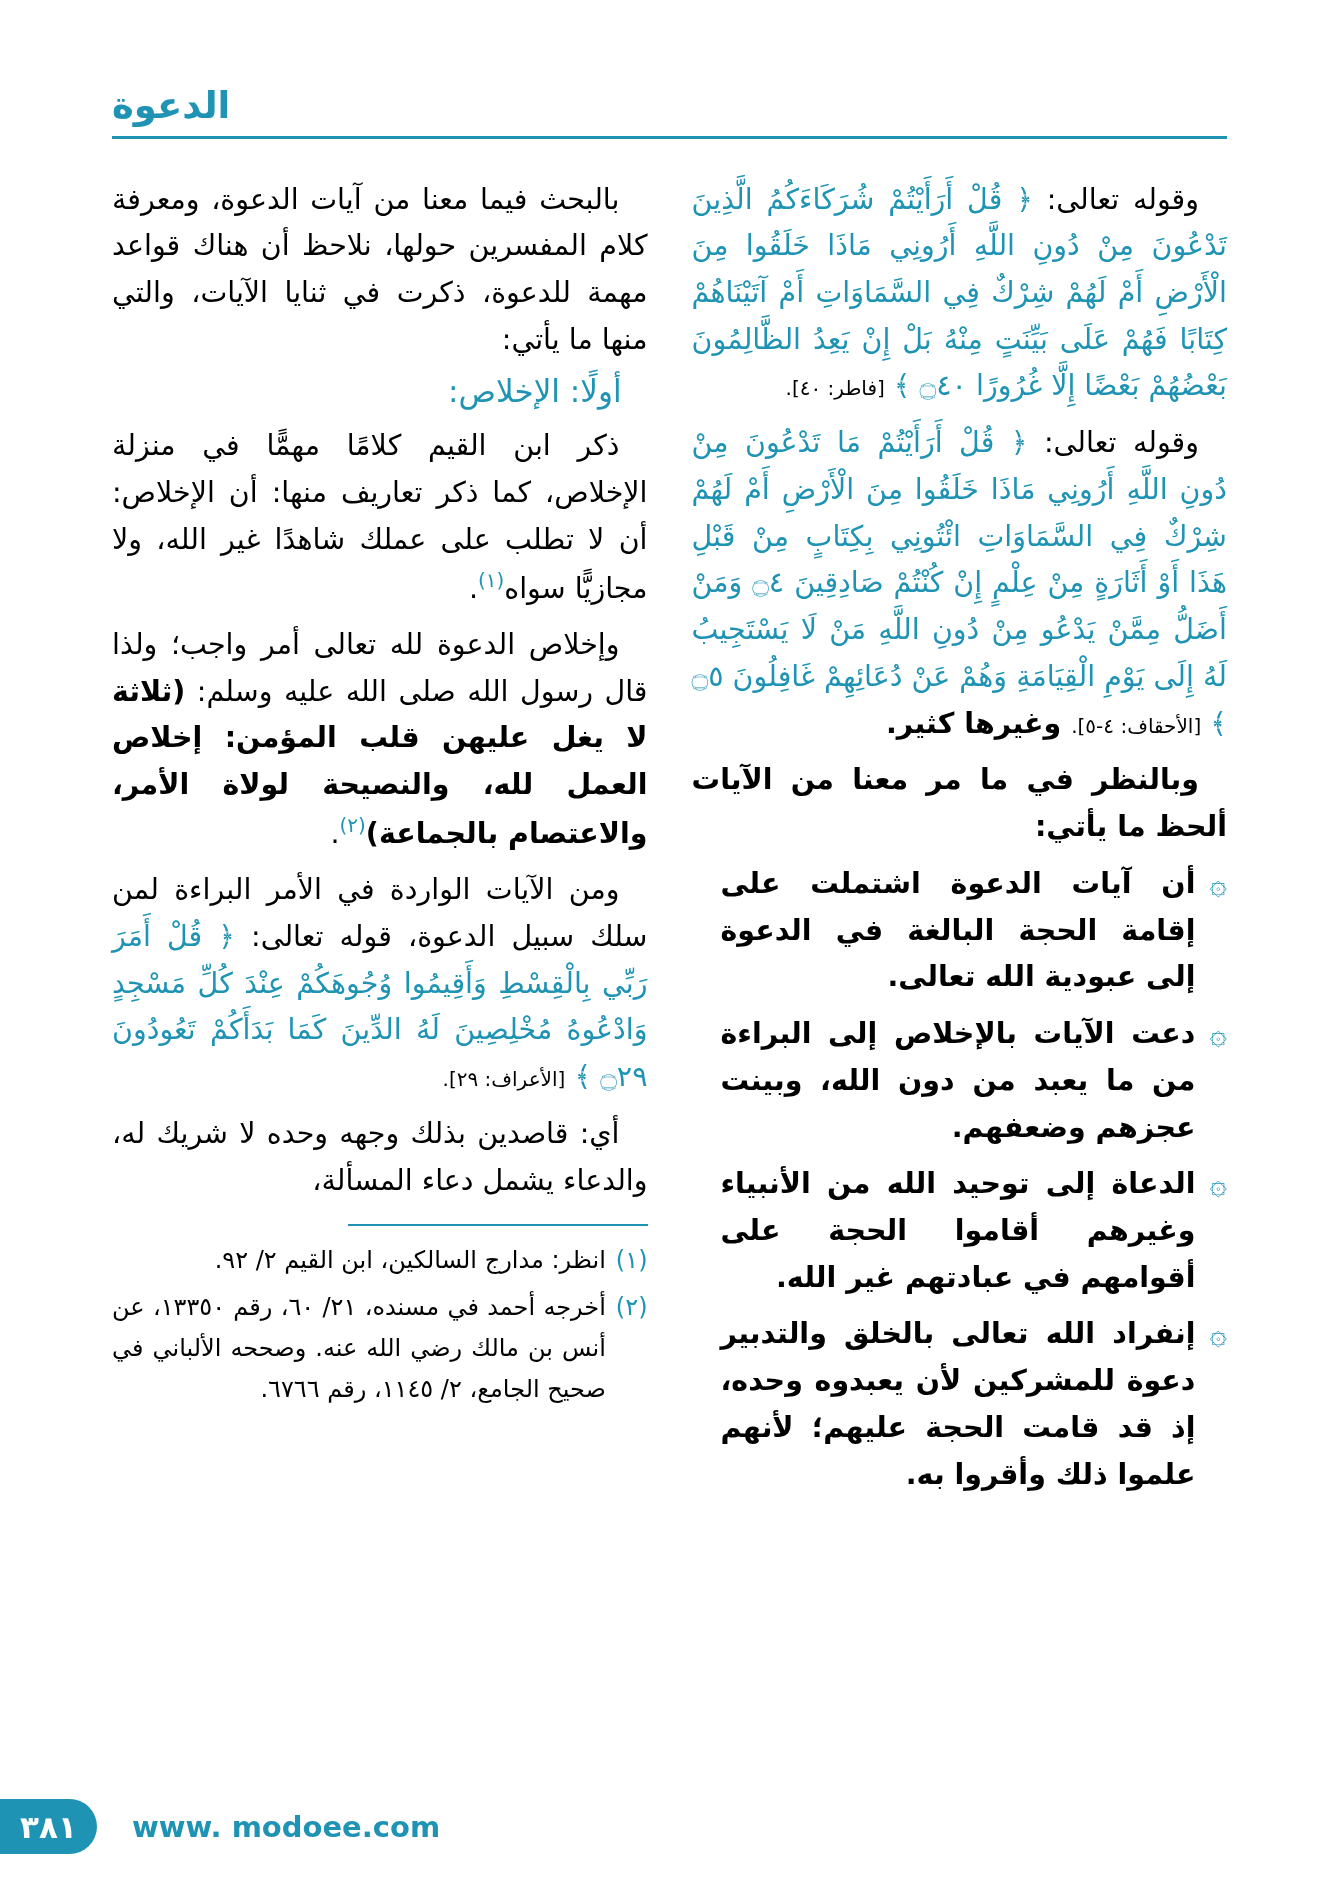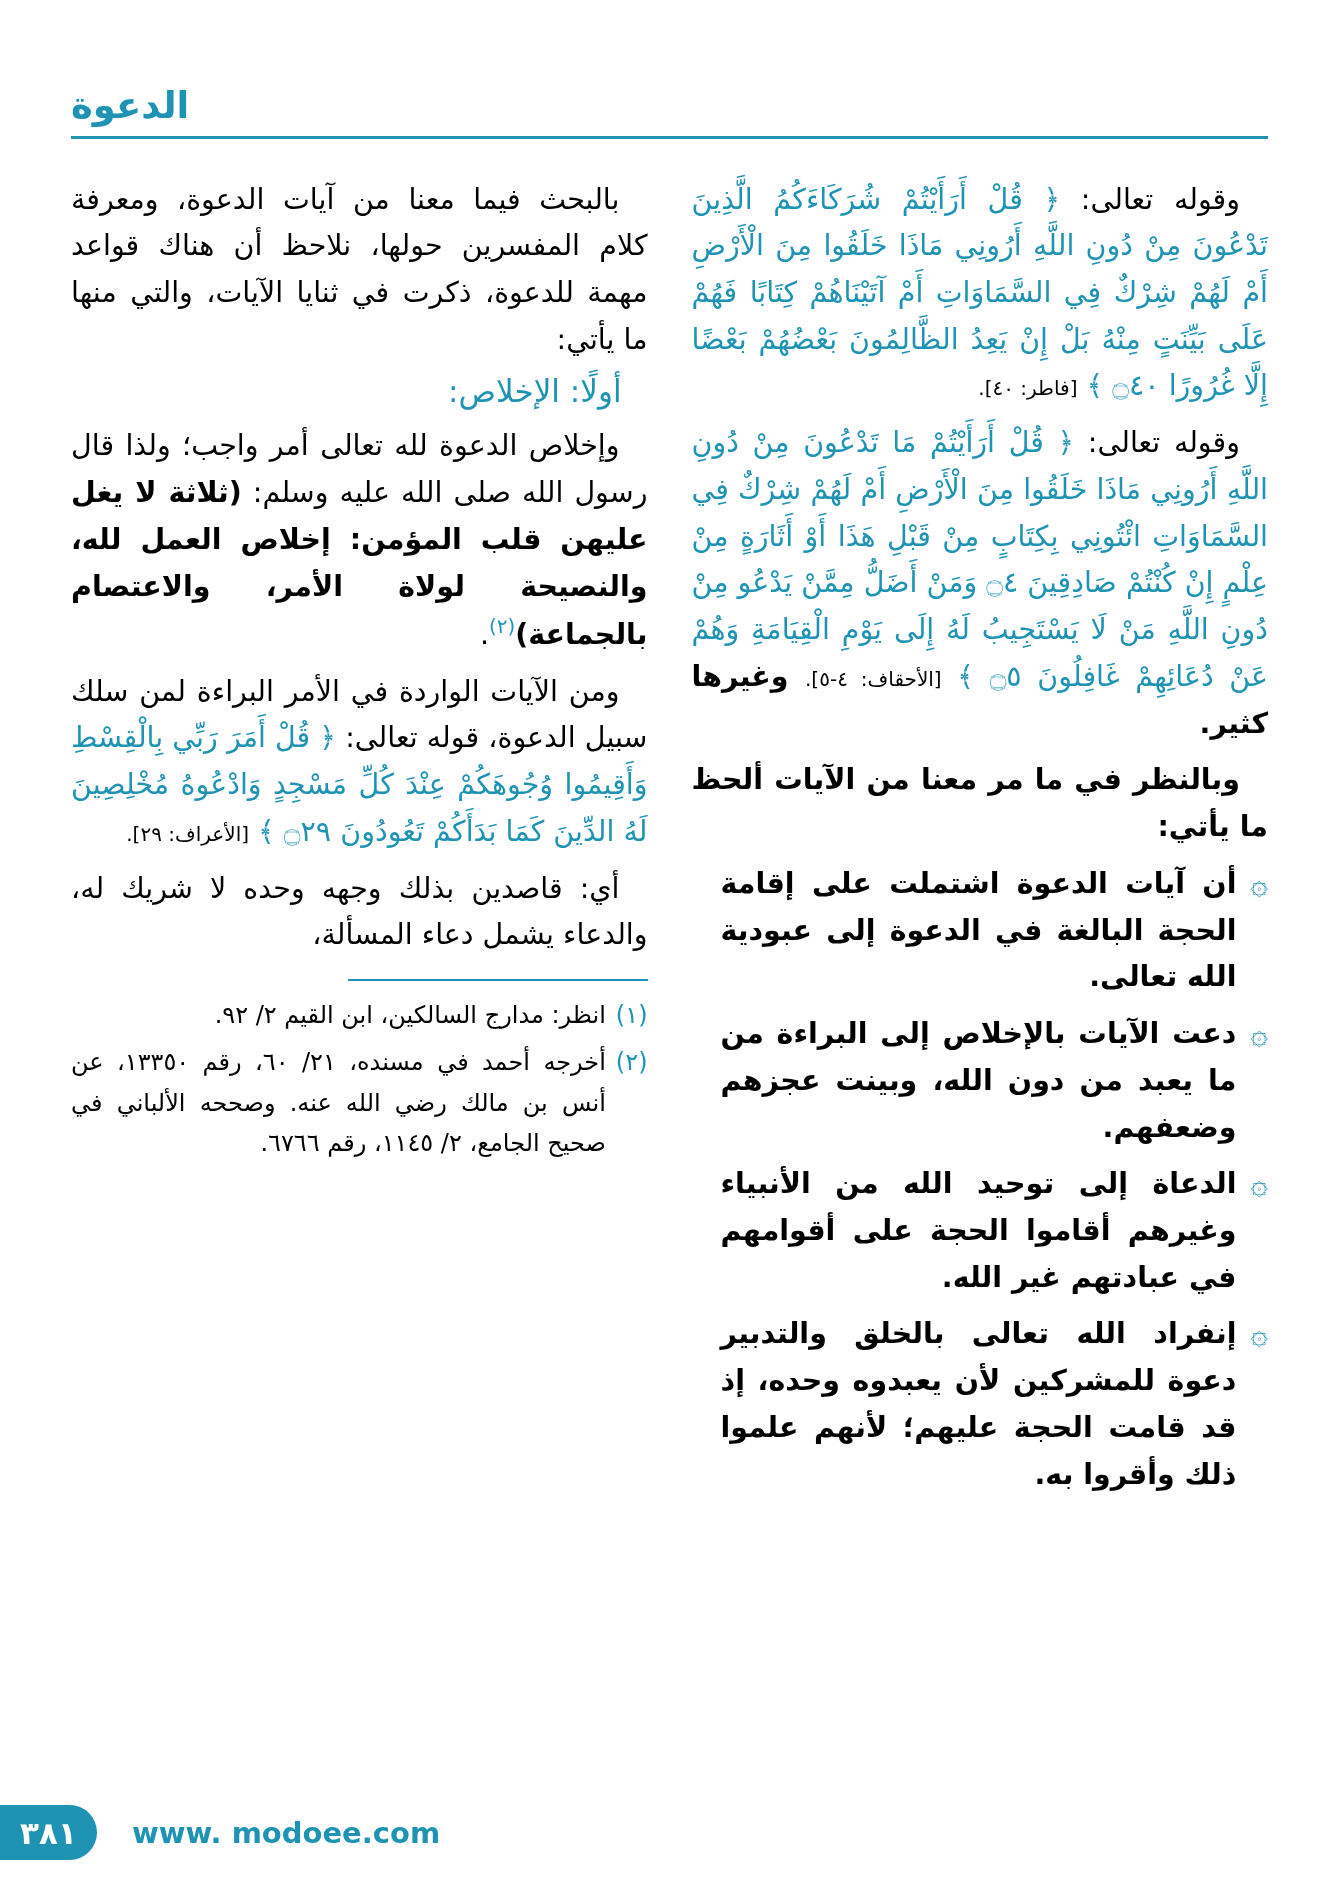--- a/index.html
+++ b/index.html
@@ -5,21 +5,21 @@
   :root { --accent:#1e93b4; }
   * { box-sizing:border-box; }
   html,body { margin:0; padding:0; }
   body {
     width:1339px; height:1890px;
     background:#ffffff; color:#000;
     position:relative; overflow:hidden;
     direction:rtl;
     font-family:"DejaVu Sans","Liberation Sans",sans-serif;
   }
-  .page { padding:85px 71px 0; }
+  .page { padding:85px 112px 0; }
 
   
   .header-title { text-align:left; color:var(--accent); font-size:37px; font-weight:bold; line-height:1.15; }
   .header-rule { height:3px; background:var(--accent); margin-top:8px; }
 
   
   .columns { display:flex; gap:44px; margin-top:38px; align-items:flex-start; }
   .col { flex:1; min-width:0; }
 
   
@@ -43,21 +43,21 @@
   .bullet-text { flex:1; font-size:28.5px; line-height:1.64; text-align:justify; font-weight:bold;margin-left:29px; }
 
   
   .footnotes { margin-top:20px; }
   .footnote-rule { height:2px; background:var(--accent); width:300px; margin-bottom:14px; }
   .footnote { display:flex; gap:10px; font-size:24px; line-height:1.7; margin-bottom:6px; }
   .fn-marker { color:var(--accent); flex:0 0 auto; }
   .fn-text { flex:1; text-align:justify; }
 
   
-  .footer { position:absolute; left:0; bottom:30px; width:100%; direction:ltr; display:flex; align-items:center; }
+  .footer { position:absolute; left:0; bottom:36px; width:100%; direction:ltr; display:flex; align-items:center; }
   .page-pill {
     background:var(--accent); color:#fff;
     width:97px; height:55px; border-radius:0 28px 28px 0;
     display:flex; align-items:center; justify-content:center;
     font-size:31px; font-weight:bold;
   }
   .site { color:var(--accent); font-size:29px; font-weight:bold; margin-left:35px; }
 </style>
 </head>
 <body>
@@ -98,20 +98,21 @@
 
     </section>
 
     <section class="col">
 
 
       <p class="para">بالبحث فيما معنا من آيات الدعوة، ومعرفة كلام المفسرين حولها، نلاحظ أن هناك قواعد مهمة للدعوة، ذكرت في ثنايا الآيات، والتي منها ما يأتي:</p>
 
       <h3 class="subheading">أولًا: الإخلاص:</h3>
 
+      <p class="para"><span>ذكر ابن القيم كلامًا مهمًّا في منزلة الإخلاص، كما ذكر تعاريف منها: أن الإخلاص: أن لا تطلب على عملك شاهدًا غير الله، ولا مجازيًّا سواه</span><span class="fn-sup">(١)</span><span>.</span></p>
 
       <p class="para"><span>وإخلاص الدعوة لله تعالى أمر واجب؛ ولذا قال رسول الله صلى الله عليه وسلم: </span><span class="strong">(ثلاثة لا يغل عليهن قلب المؤمن: إخلاص العمل لله، والنصيحة لولاة الأمر، والاعتصام بالجماعة)</span><span class="fn-sup">(٢)</span><span>.</span></p>
 
       <p class="para"><span>ومن الآيات الواردة في الأمر البراءة لمن سلك سبيل الدعوة، قوله تعالى: </span><span class="quran">﴿ قُلْ أَمَرَ رَبِّي بِالْقِسْطِ وَأَقِيمُوا وُجُوهَكُمْ عِنْدَ كُلِّ مَسْجِدٍ وَادْعُوهُ مُخْلِصِينَ لَهُ الدِّينَ كَمَا بَدَأَكُمْ تَعُودُونَ ۝٢٩ ﴾ </span><span class="ref">[الأعراف: ٢٩].</span></p>
 
       <p class="para">أي: قاصدين بذلك وجهه وحده لا شريك له، والدعاء يشمل دعاء المسألة،</p>
 
       <div class="footnotes">
         <div class="footnote-rule"></div>
         <div class="footnote">

